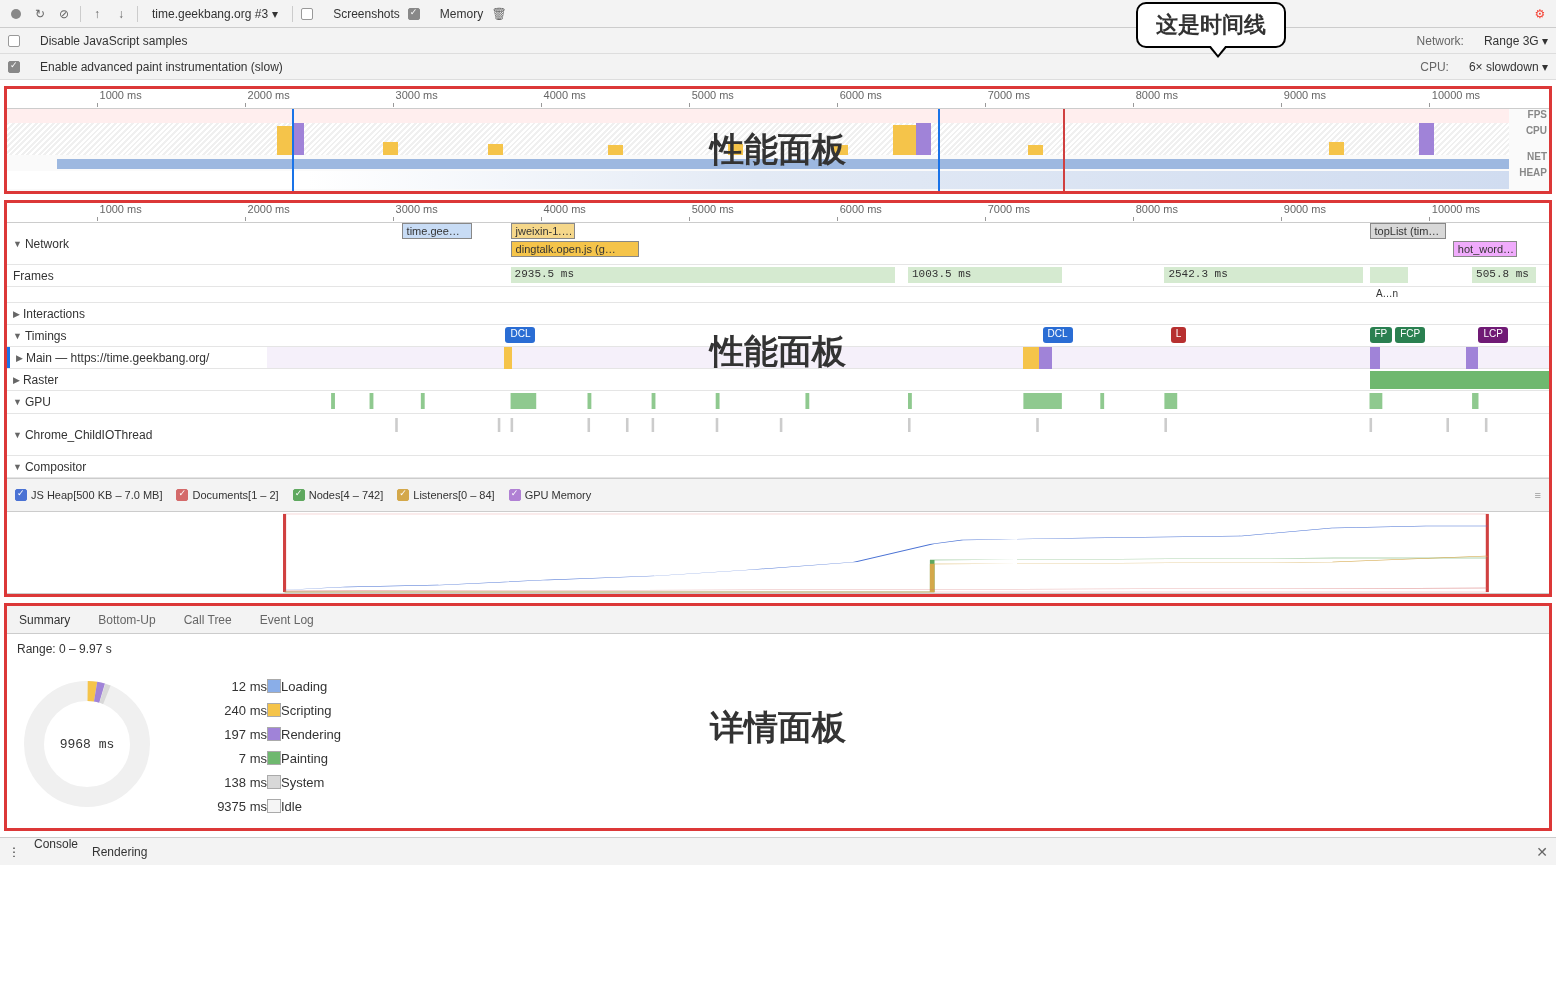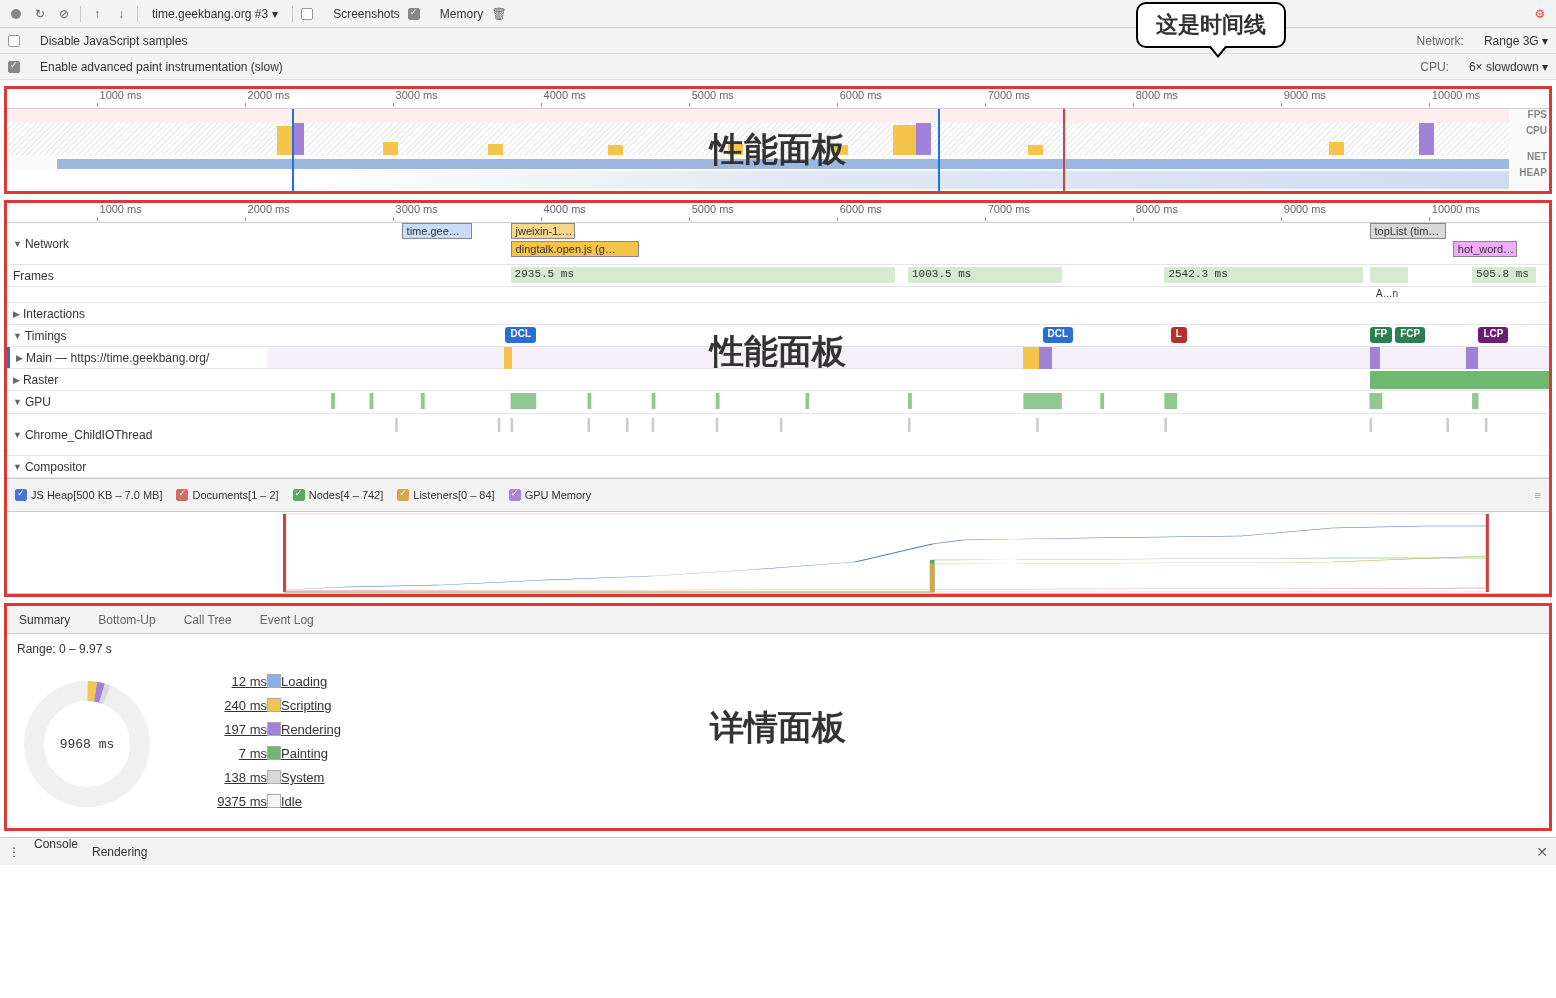--- a/index.html
+++ b/index.html
@@ -34,33 +34,33 @@
 .cpu-spike { position: absolute; bottom: 0; background: #f5c44a; }
 .cpu-spike.purple { background: #a083d8; }
 .selection-overlay { position: absolute; top: 0; bottom: 0; border-left: 2px solid #1a73e8; border-right: 2px solid #1a73e8; }
 .panel-title-overlay { position: absolute; top: 50%; left: 50%; transform: translate(-50%, -50%); font-size: 34px; font-family: "STKaiti","KaiTi",serif; font-weight: bold; z-index: 5; pointer-events: none; }
 .track-row { border-bottom: 1px solid #e5e5e5; display: flex; align-items: stretch; min-height: 22px; position: relative; }
 .track-header { width: 260px; flex-shrink: 0; padding: 3px 6px; font-size: 12px; color: #333; display: flex; align-items: center; gap: 3px; }
 .track-content { flex: 1; position: relative; background: #fff; }
 .disclosure { font-size: 9px; color: #666; }
 .net-item { position: absolute; height: 16px; font-size: 11px; padding: 1px 4px; border: 1px solid #888; white-space: nowrap; overflow: hidden; top: 1px; }
 .frame-bar { position: absolute; top: 2px; height: 16px; background: #d5ead0; font-size: 11px; padding: 1px 4px; color: #333; font-family: Liberation Mono, monospace; }
-.timing-marker { position: absolute; top: 2px; height: 16px; padding: 1px 5px; color: #fff; font-size: 10px; font-weight: bold; border-radius: 3px; }
+.timing-marker { position: absolute; top: 2px; height: 16px; padding: 1px 5px; color: #fff; font-size: 10px; font-weight: normal; border-radius: 3px; }
 .main-bar { position: absolute; top: 0; height: 22px; }
 .gpu-track { height: 22px; background: #fff; }
 .mem-legend { display: flex; align-items: center; height: 34px; background: #f3f3f3; border-top: 1px solid #ccc; border-bottom: 1px solid #ccc; padding: 0 8px; gap: 14px; font-size: 11px; }
 .mem-item { display: flex; align-items: center; gap: 4px; }
 .mem-chart { height: 82px; background: #fff; position: relative; border-bottom: 1px solid #ccc; }
 .tabs { display: flex; height: 28px; border-bottom: 1px solid #ccc; background: #f3f3f3; align-items: center; padding: 0 8px; gap: 20px; }
 .tab { padding: 6px 4px; cursor: pointer; color: #666; }
 .tab.active { color: #333; font-weight: 500; }
 .summary-body { padding: 10px; display: flex; gap: 30px; }
 .donut { width: 140px; height: 140px; position: relative; }
 .summary-list { font-size: 13px; }
-.summary-row { display: flex; align-items: flex-start; gap: 0; height: 24px; text-decoration: underline; }
+.summary-row { display: flex; align-items: center; gap: 0; height: 24px; }
 .summary-ms { width: 80px; text-align: right; }
 .summary-swatch { width: 14px; height: 14px; border: 1px solid #aaa; }
 .footer { display: flex; align-items: center; height: 28px; border-top: 1px solid #ccc; background: #f3f3f3; padding: 0 8px; gap: 14px; font-size: 12px; }
 .footer .active { border-bottom: 2px solid #1a73e8; padding-bottom: 14px; }
 .close-x { margin-left: auto; font-size: 14px; cursor: pointer; color: #666; }
 </style>
 </head>
 <body>
 
 <div class="toolbar">

